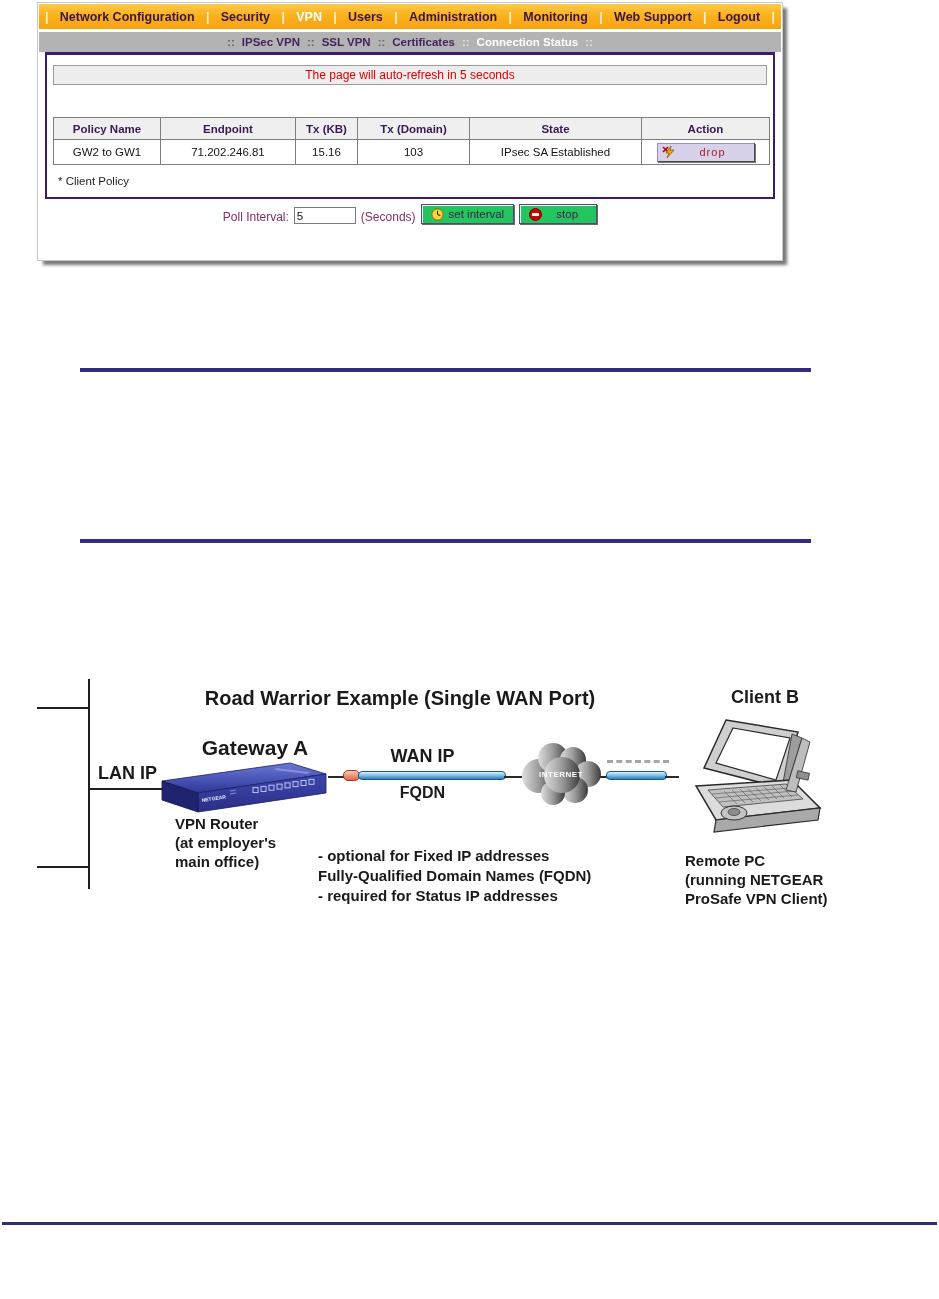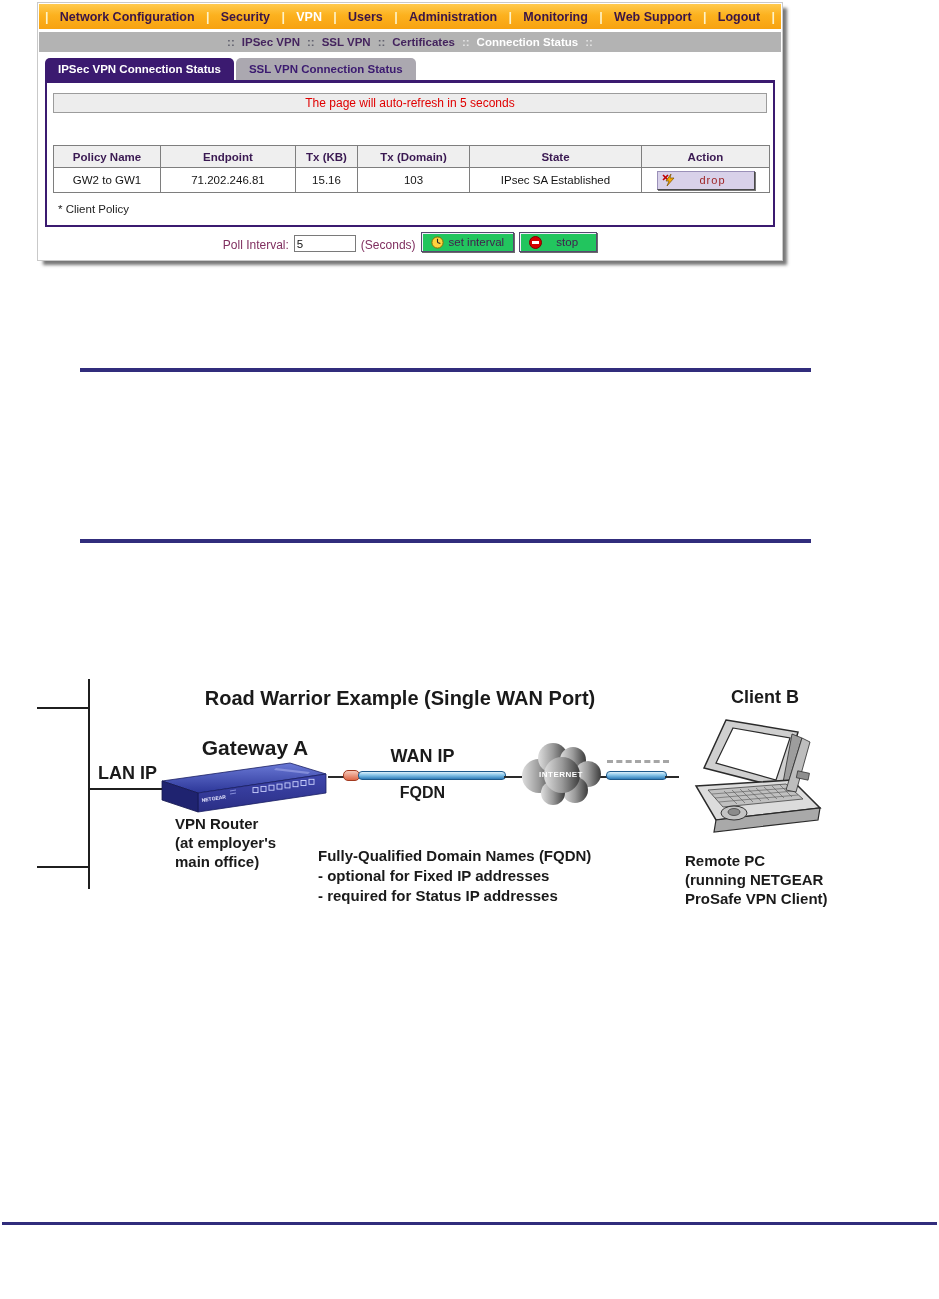--- a/index.html
+++ b/index.html
@@ -192,24 +192,20 @@
     <span class="sitem">IPSec VPN</span>
     <span class="sep-d">::</span>
     <span class="sitem">SSL VPN</span>
     <span class="sep-d">::</span>
     <span class="sitem">Certificates</span>
     <span class="sep-l">::</span>
     <span class="sitem active">Connection Status</span>
     <span class="sep-l">::</span>
   </div>
 
-  <div class="tabsrow">
-    <div class="tab active">IPSec VPN Connection Status</div>
-    <div class="tab inactive">SSL VPN Connection Status</div>
-  </div>
 
   <div class="panel">
     <div class="refresh-bar">The page will auto-refresh in 5 seconds</div>
 
     <div class="section-bar">
       <span class="grid-icon">
           <i></i>
         </span>
       <span>Active IPSec SA(s)</span>
       <span class="help-box">
@@ -384,22 +380,22 @@
     <polygon points="126,28 134,32 120,82 110,80" fill="#bdbdbd" stroke="#2a2a2a" stroke-width="0.8"></polygon>
     <rect x="121" y="62" width="12" height="7" fill="#8e8e8e" stroke="#2a2a2a" stroke-width="0.7" transform="rotate(12 127 65)"></rect>
   </svg>
 
   <div class="dg-text dg-block dg-router-caption">
     <div>VPN Router</div>
     <div>(at employer's</div>
     <div>main office)</div>
   </div>
   <div class="dg-text dg-block dg-fqdn-note">
+    <div>- optional for Fixed IP addresses</div>
     <div>Fully-Qualified Domain Names (FQDN)</div>
-    <div>- optional for Fixed IP addresses</div>
     <div>- required for Status IP addresses</div>
   </div>
   <div class="dg-text dg-block dg-remote-pc">
     <div>Remote PC</div>
     <div>(running NETGEAR</div>
     <div>ProSafe VPN Client)</div>
   </div>
 </div>
 
 <div class="footer-rule"></div>

